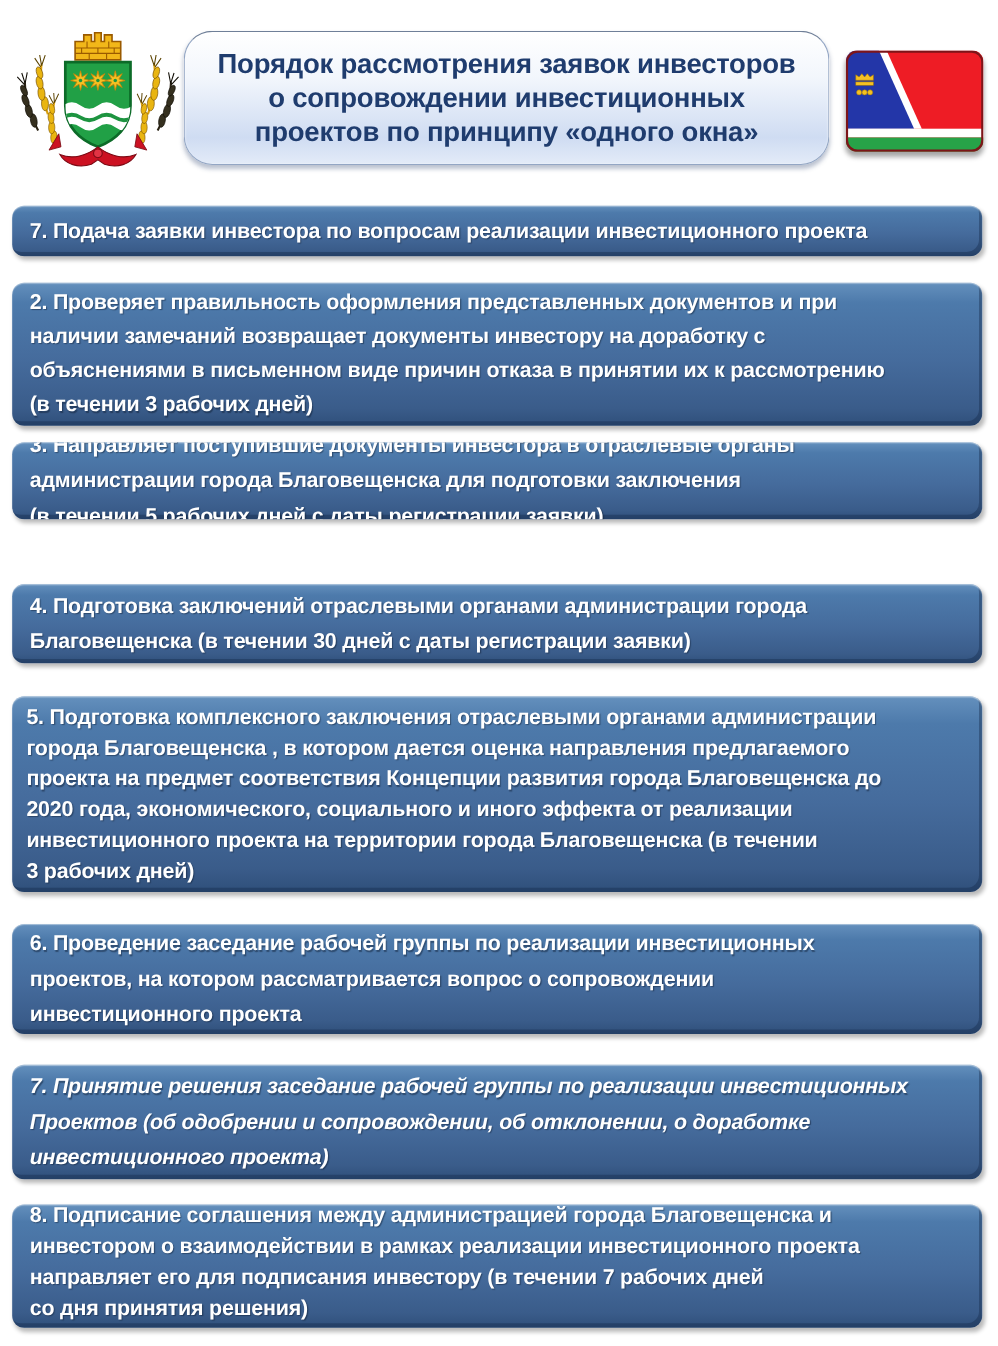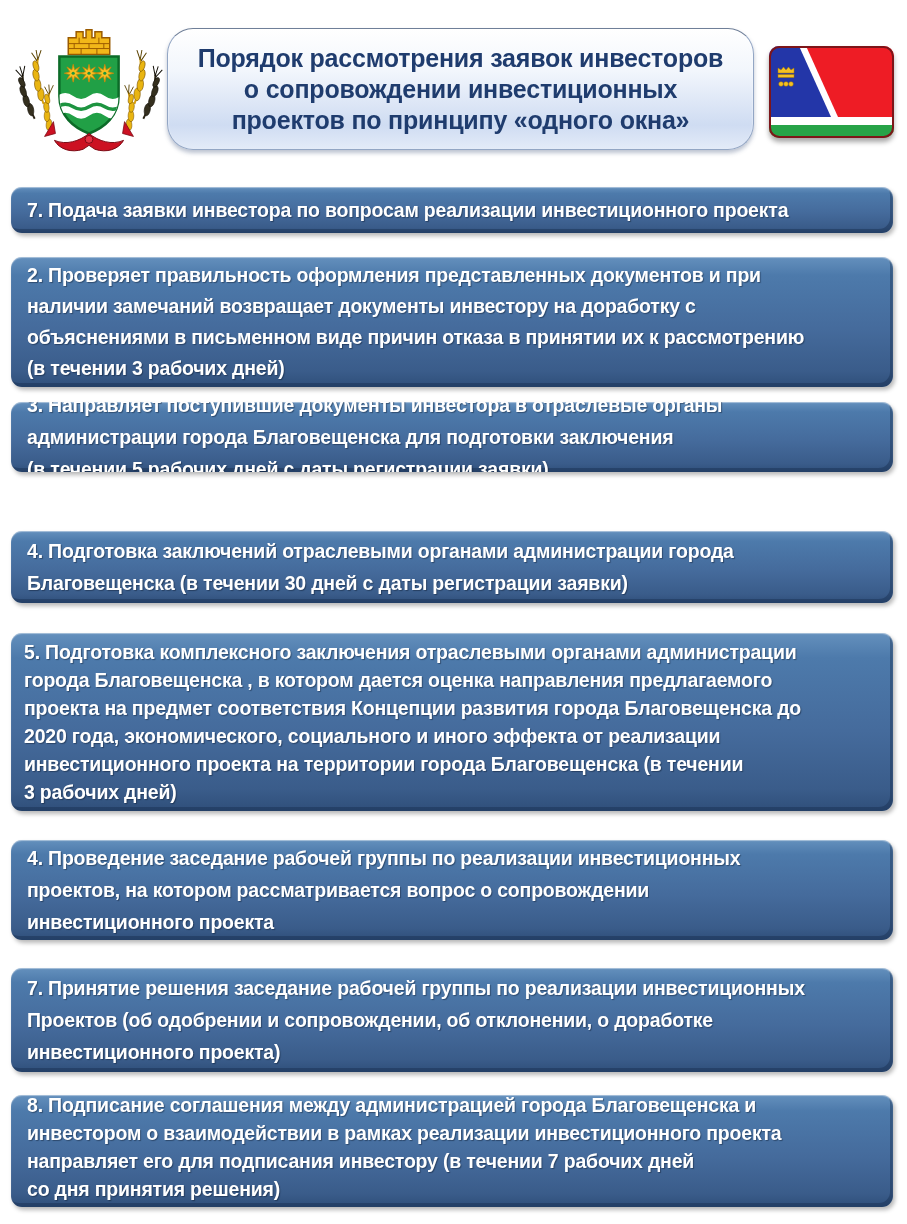--- a/index.html
+++ b/index.html
@@ -52,21 +52,21 @@
     color:#ffffff;font-weight:bold;font-size:19.5px;line-height:32px;
     text-shadow:1px 1px 1px rgba(10,25,45,.45);
     letter-spacing:-0.2px;
   }
   .s1{top:187px;height:46px;}
   .s2{top:257px;height:130px;}
   .s3{top:402px;height:70px;}
   .s4{top:531px;height:72px;justify-content:flex-end;}
   .s5{top:633px;height:178px;padding-left:13px;}
   .s6{top:840px;height:100px;}
-  .s7{top:968px;height:104px;}
+  .s7{top:968px;height:104px;font-style:italic;}
   .s8{top:1095px;height:112px;justify-content:flex-end;}
   .s5 .step-text,.s8 .step-text{line-height:28px;}
   .s2 .step-text{line-height:31px;}
 </style>
 </head>
 <body>
 
 <div class="slide">
 
   <div class="emblem">
@@ -177,21 +177,21 @@
   </div>
   <div class="step s5">
     <div class="step-text">5. Подготовка комплексного заключения отраслевыми органами администрации
 города Благовещенска , в котором дается оценка направления предлагаемого
 проекта на предмет соответствия Концепции развития города Благовещенска до
 2020 года, экономического, социального и иного эффекта от реализации
 инвестиционного проекта на территории города Благовещенска (в течении
 3 рабочих дней)</div>
   </div>
   <div class="step s6">
-    <div class="step-text">4. Проведение заседание рабочей группы по реализации инвестиционных
+    <div class="step-text">6. Проведение заседание рабочей группы по реализации инвестиционных
 проектов, на котором рассматривается вопрос о сопровождении
 инвестиционного проекта</div>
   </div>
   <div class="step s7">
     <div class="step-text">7. Принятие решения заседание рабочей группы по реализации инвестиционных
 Проектов (об одобрении и сопровождении, об отклонении, о доработке
 инвестиционного проекта)</div>
   </div>
   <div class="step s8">
     <div class="step-text">8. Подписание соглашения между администрацией города Благовещенска и

